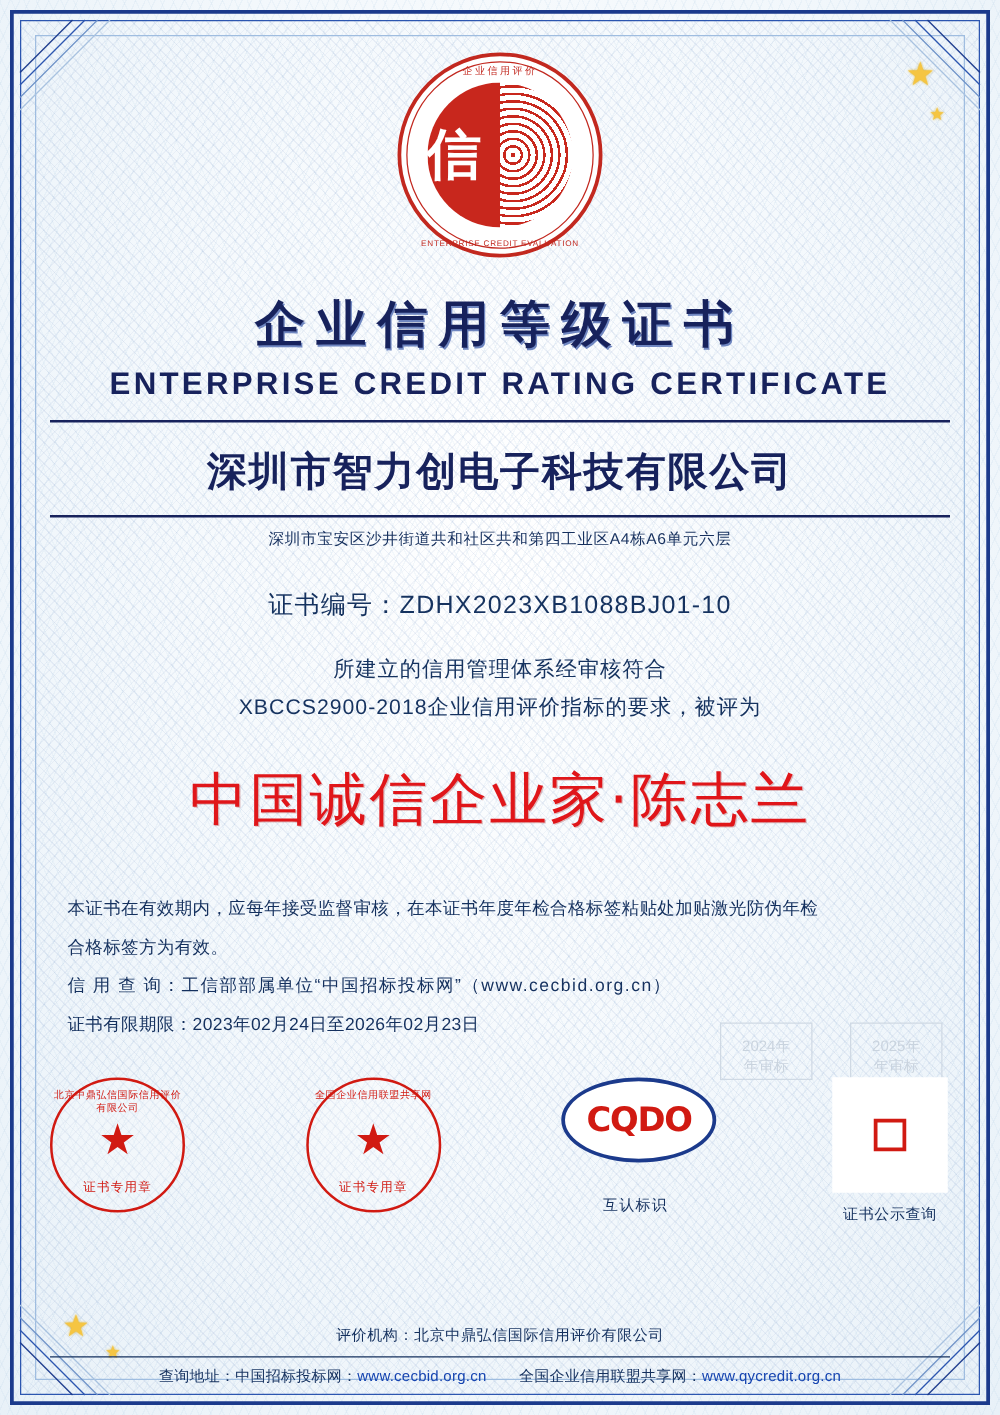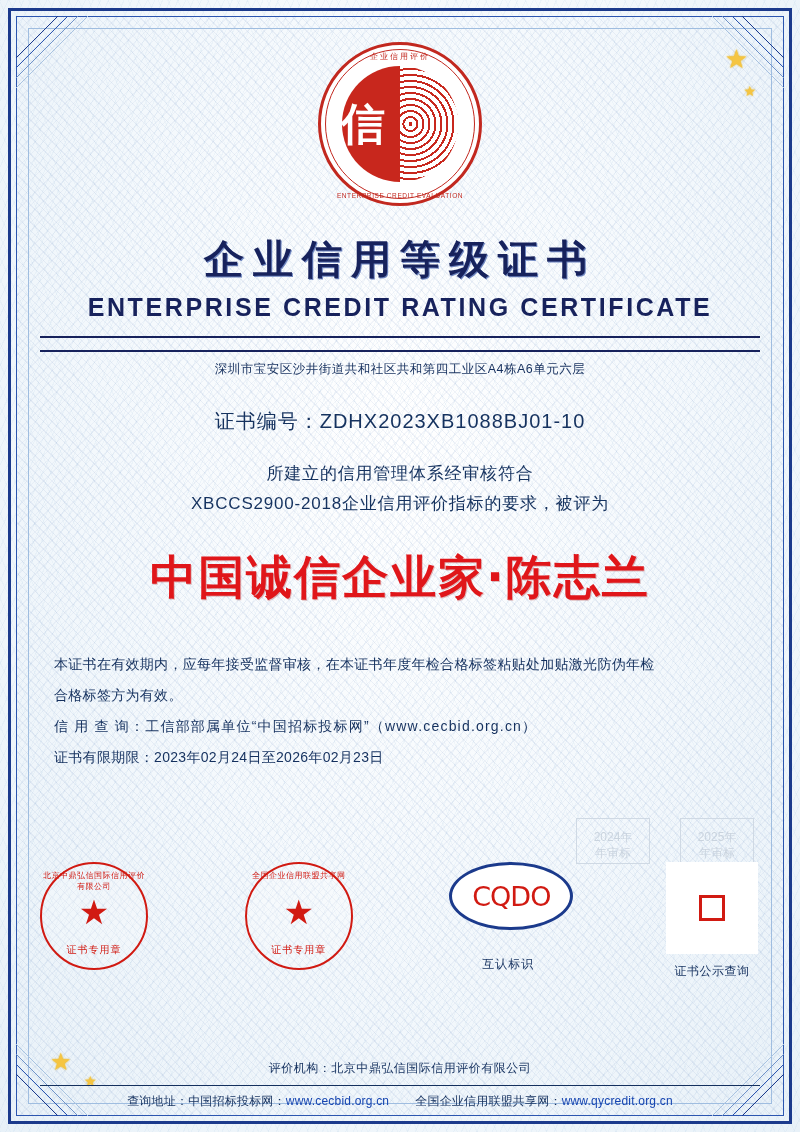--- a/index.html
+++ b/index.html
@@ -131,21 +131,21 @@
     margin-top:9px;font-size:12.5px;color:#16305e;letter-spacing:0.5px;
   }
   .certno{
     margin-top:30px;font-size:20px;color:#15325f;letter-spacing:1px;
   }
   .desc{
     margin-top:24px;font-size:17px;color:#15325f;line-height:30px;letter-spacing:0.8px;
   }
   .award{
     margin-top:28px;
-    font-size:46px;font-weight:bold;color:#e0161a;
+    font-size:46px;font-weight:normal;color:#e0161a;
     letter-spacing:2px;
     font-family:"DejaVu Sans", sans-serif;
     text-shadow:1px 1px 0 rgba(150,0,0,0.25);
   }
   .notes{
     margin-top:40px;text-align:left;padding:0 14px;
     font-size:14px;color:#14305e;line-height:31px;letter-spacing:0.3px;
   }
   .notes .n-inquiry{letter-spacing:1.2px;}
   .watermark-box{
@@ -179,21 +179,21 @@
   }
   .logo-badge{
     width:118px;text-align:center;
   }
   .logo-badge .oval{
     width:118px;height:62px;border-radius:50%;
     border:3px solid #1b3a8c;display:flex;align-items:center;justify-content:center;
     background:#fff;
   }
   .logo-badge .oval span{
-    color:#d11a12;font-size:27px;font-weight:normal;letter-spacing:-1px;
+    color:#d11a12;font-size:27px;font-weight:bold;letter-spacing:-1px;
     font-family:"DejaVu Sans", sans-serif;
   }
   .logo-badge .cap{
     margin-top:26px;font-size:12px;color:#14305e;letter-spacing:1px;
   }
   .qr-block{width:96px;text-align:center;}
   .qr{
     width:86px;height:86px;margin:0 auto;
     background-color:#ffffff;
     background-image:
@@ -272,20 +272,21 @@
       <div class="xin">信</div>
       <div class="top-text">企业信用评价</div>
       <div class="bottom-text">ENTERPRISE CREDIT EVALUATION</div>
     </div>
 
     <div class="title-cn">企业信用等级证书</div>
     <div class="title-en">ENTERPRISE CREDIT RATING CERTIFICATE</div>
 
     <div class="rule"></div>
 
+    <div class="company">深圳市智力创电子科技有限公司</div>
 
     <div class="rule2"></div>
 
     <div class="address">深圳市宝安区沙井街道共和社区共和第四工业区A4栋A6单元六层</div>
 
     <div class="certno">证书编号：ZDHX2023XB1088BJ01-10</div>
 
     <div class="desc">
       <div>所建立的信用管理体系经审核符合</div>
       <div>XBCCS2900-2018企业信用评价指标的要求，被评为</div>

